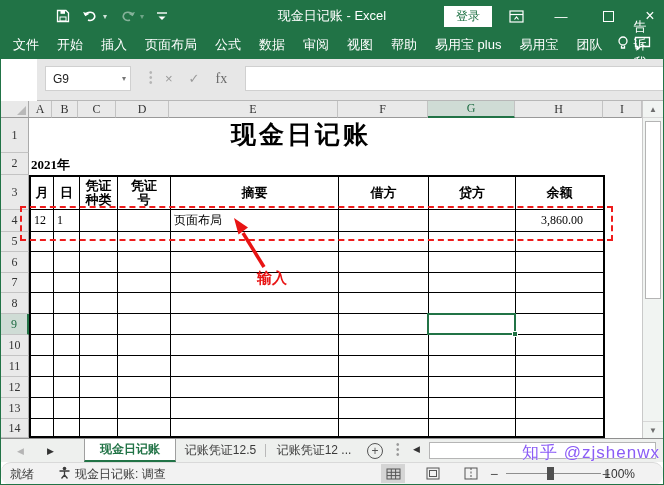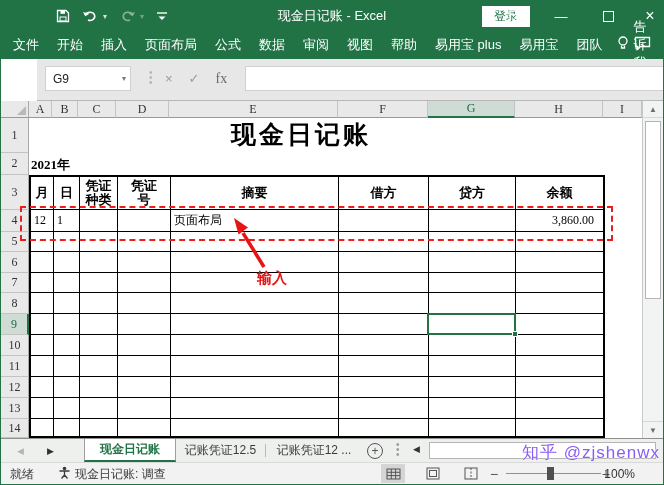--- a/index.html
+++ b/index.html
@@ -9,21 +9,21 @@
   .abs { position:absolute; }
 
   
   .titlebar { left:0; top:0; width:662px; height:30px; background:#217346; color:#fff;
               display:flex; align-items:center; }
   .qat { display:flex; align-items:center; gap:12px; padding-left:55px; }
   .qat svg { display:block; }
   .caret { font-size:8px; color:#cfe3d8; margin-left:-8px; }
   .win-title { position:absolute; left:0; width:100%; text-align:center; font-size:13px; color:#fff; }
   .login-btn { position:absolute; left:443px; top:5px; width:48px; height:21px; background:#fff;
-               color:#217346; font-size:12px; border:none; display:flex; align-items:center; justify-content:center;margin-left:38px; }
+               color:#217346; font-size:12px; border:none; display:flex; align-items:center; justify-content:center; }
   .winctl { position:absolute; top:0; height:30px; width:34px; display:flex; align-items:center; justify-content:center; color:#fff; font-size:13px; }
 
   
   .menubar { left:0; top:30px; width:662px; height:28px; background:#217346; display:flex; align-items:center; }
   .mtab { color:#fff; font-size:13px; padding:0 9px; height:28px; display:flex; align-items:center; white-space:nowrap; }
   .tellme { display:flex; align-items:center; color:#fff; font-size:13px; gap:4px; padding:0 6px; }
 
   
   .fbar { left:0; top:58px; width:662px; height:42px; background:#e7e7e7; border-bottom:1px solid #b7b7b7;margin-left:36px; }
   .namebox { position:absolute; left:8px; top:7px; width:86px; height:25px; background:#fff; border:1px solid #d0d0d0;
@@ -57,21 +57,21 @@
 
   .jtable { left:28px; top:74px; width:576px; height:263px; border:2px solid #000; display:grid;
             grid-template-columns:23px 26px 38px 53px 168px 90px 87px 87px;
             grid-template-rows:33px 22px 20px 21px 20px 21px 21px 21px 21px 21px 21px 19px; }
   .jtable > div { border-right:1px solid #000; border-bottom:1px solid #000; }
   .jtable > div:nth-child(8n) { border-right:none; }
   .th { font-family:"Liberation Serif","DejaVu Serif",serif; font-weight:bold; font-size:13px;
         display:flex; align-items:center; justify-content:center; text-align:center;
         white-space:pre-line; line-height:1.05; }
   .te { font-family:"Liberation Serif","DejaVu Serif",serif; font-size:12px; display:flex; align-items:center; }
-  .te.l { padding-left:3px; } .te.r { justify-content:flex-end; padding-right:9px; }
+  .te.l { padding-left:3px; } .te.r { justify-content:flex-end; padding-right:20px; }
 
   .selcell { left:426px; top:212px; width:89px; height:22px; border:2px solid #217346; }
   .selcell .handle { position:absolute; right:-4px; bottom:-4px; width:6px; height:6px; background:#217346; border:1px solid #fff; }
 
   .redbox { left:19px; top:105px; width:593px; height:35px; border:2px dashed #ee1c1c; }
   .annot { left:256px; top:168px; color:#e81414; font-size:15px; font-weight:bold; }
 
   .vscroll { left:641px; top:0; width:21px; height:337px; background:#f1f4f2; border-left:1px solid #c9c9c9; }
   .vbtn { position:absolute; left:0; width:20px; height:17px; color:#6d6d6d; font-size:8px;
           display:flex; align-items:center; justify-content:center; }
@@ -86,21 +86,21 @@
   .tsep { position:absolute; top:5px; height:13px; width:1px; background:#b9b9b9; }
   .addsheet { position:absolute; left:366px; top:4px; width:16px; height:16px; border:1px solid #555; border-radius:50%;
               color:#555; font-size:12px; display:flex; align-items:center; justify-content:center; }
   .hscroll { position:absolute; left:428px; top:3px; width:227px; height:17px; background:#fff; border:1px solid #b5b5b5; }
   .hleft { position:absolute; left:412px; top:5px; font-size:9px; color:#333; }
   .watermark { position:absolute; right:3px; top:2px; font-size:17px; font-weight:normal; color:#8b5cf6;
                text-shadow:0 0 2px #fff, 0 0 1px #fff; letter-spacing:1px; white-space:nowrap; }
 
   
   .statusbar { left:0; top:461px; width:662px; height:23px; background:#f2f2f2; border-top:1px solid #d9d9d9;
-               display:flex; align-items:center; font-size:12px; color:#3a3a3a; }
+               display:flex; align-items:center; font-size:12px; color:#3a3a3a;border-radius:10px; }
   .ready { padding-left:9px; }
   .access { display:flex; align-items:center; gap:4px; margin-left:24px; }
   .viewbtn { position:absolute; top:463px; width:24px; height:19px; display:flex; align-items:center; justify-content:center; }
   .viewbtn.on { background:#d5d5d5; }
   .zoomline { position:absolute; left:505px; top:472px; width:95px; height:1px; background:#8f8f8f; }
   .zoomthumb { position:absolute; left:546px; top:466px; width:7px; height:13px; background:#4f4f4f; }
   .zsign { position:absolute; top:461px; height:23px; display:flex; align-items:center; font-size:14px; color:#555; }
   .zpct { position:absolute; right:28px; top:461px; height:23px; display:flex; align-items:center; font-size:12px; color:#333; }
 </style>
 </head>

